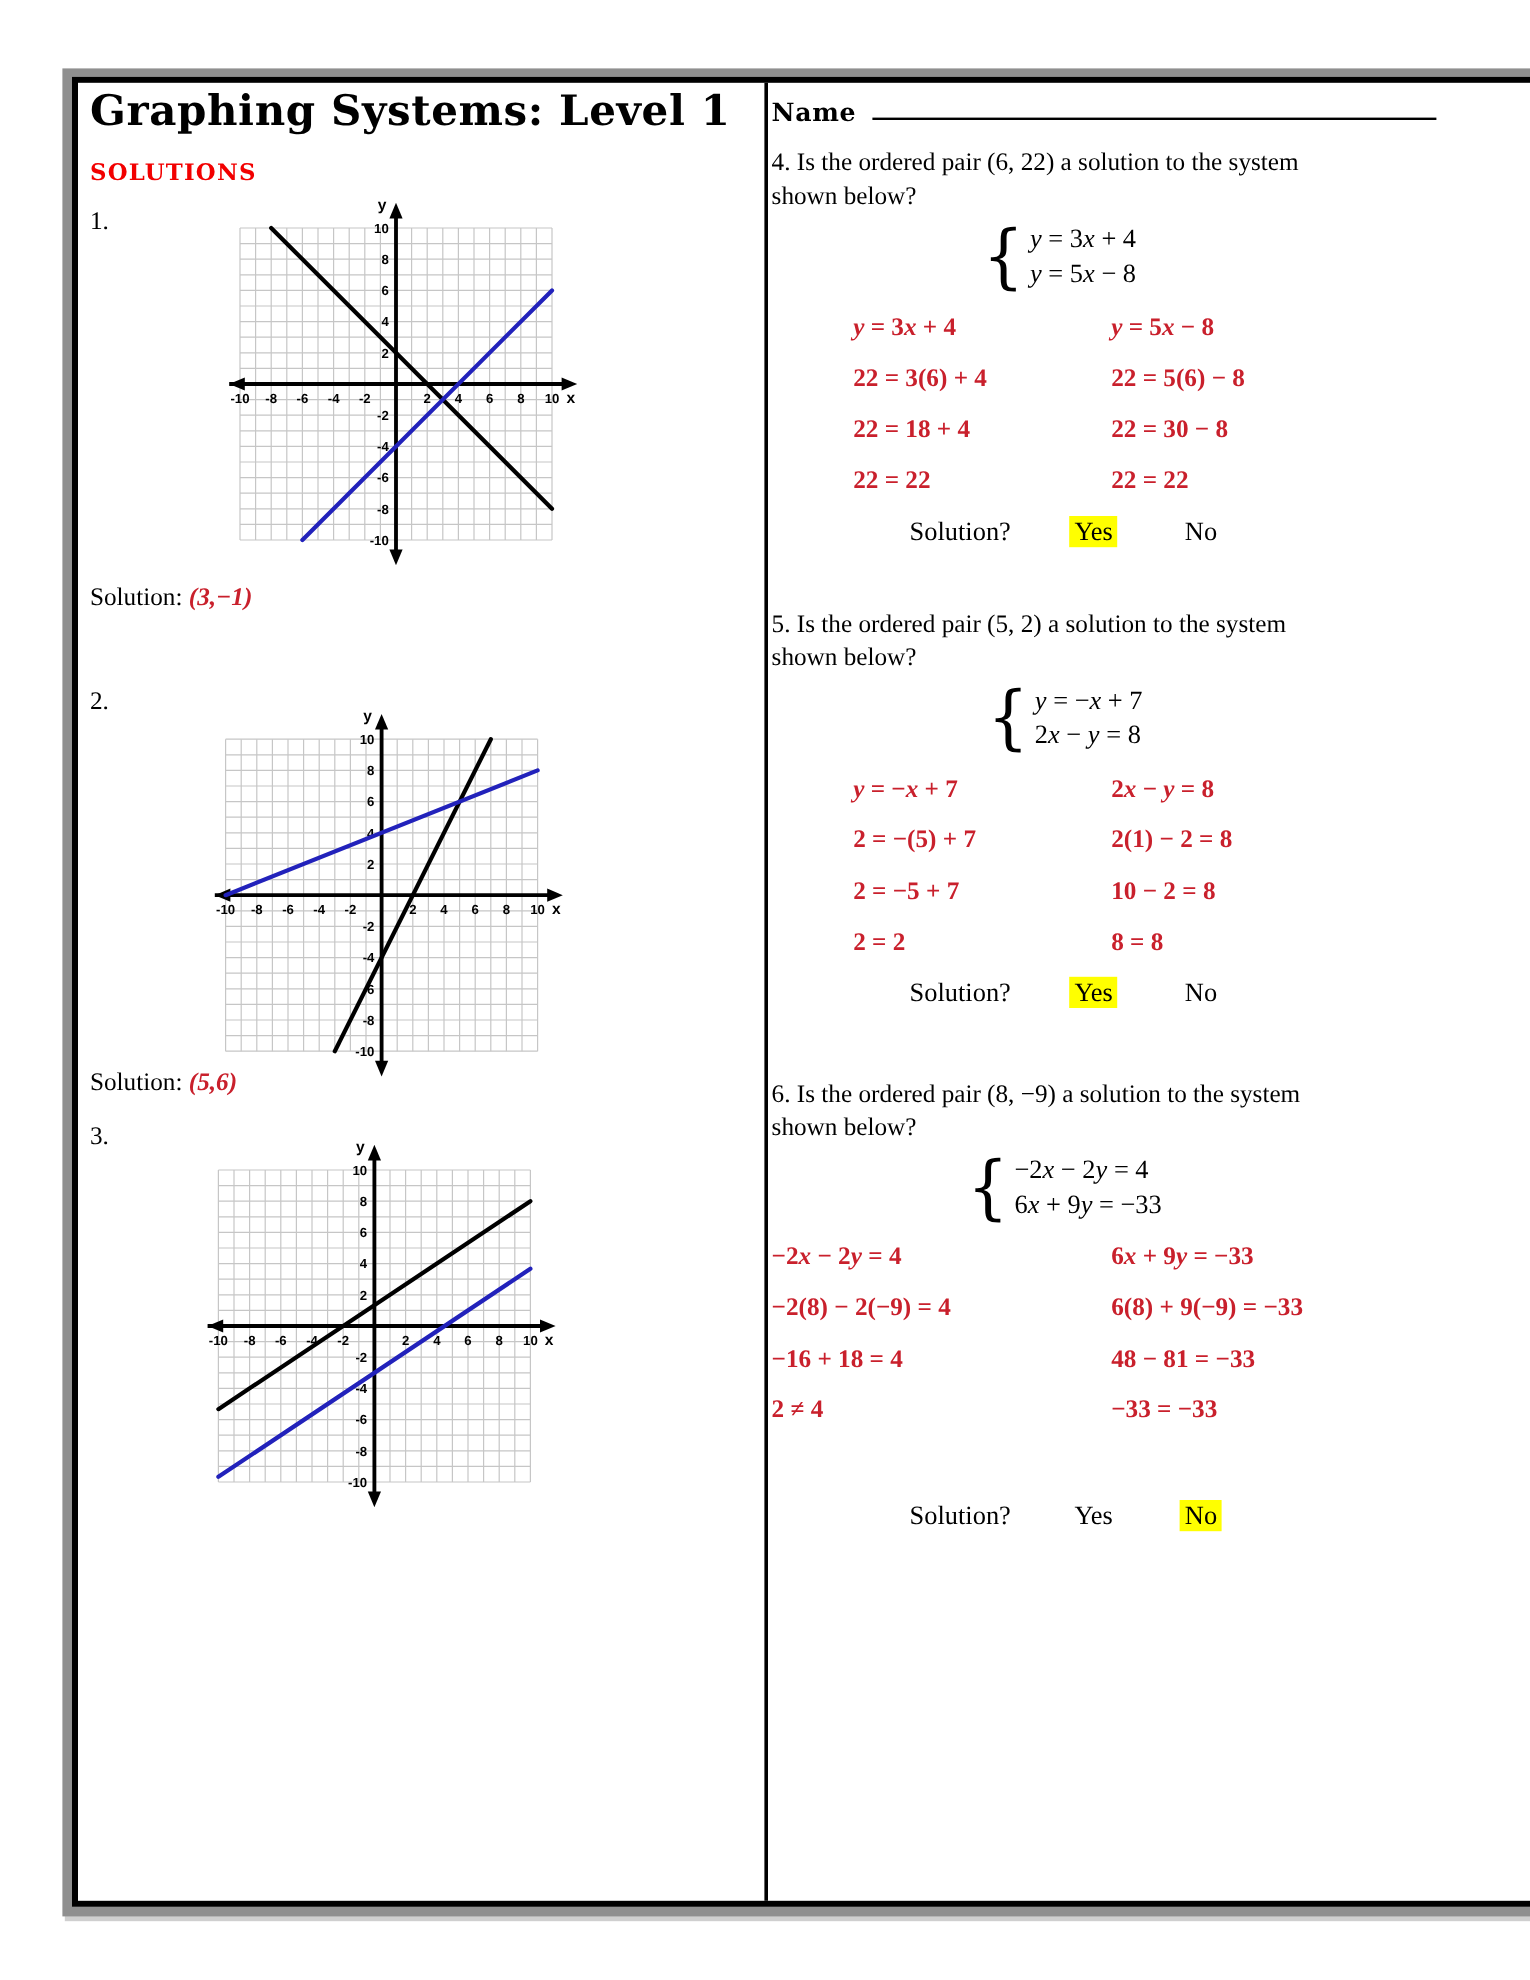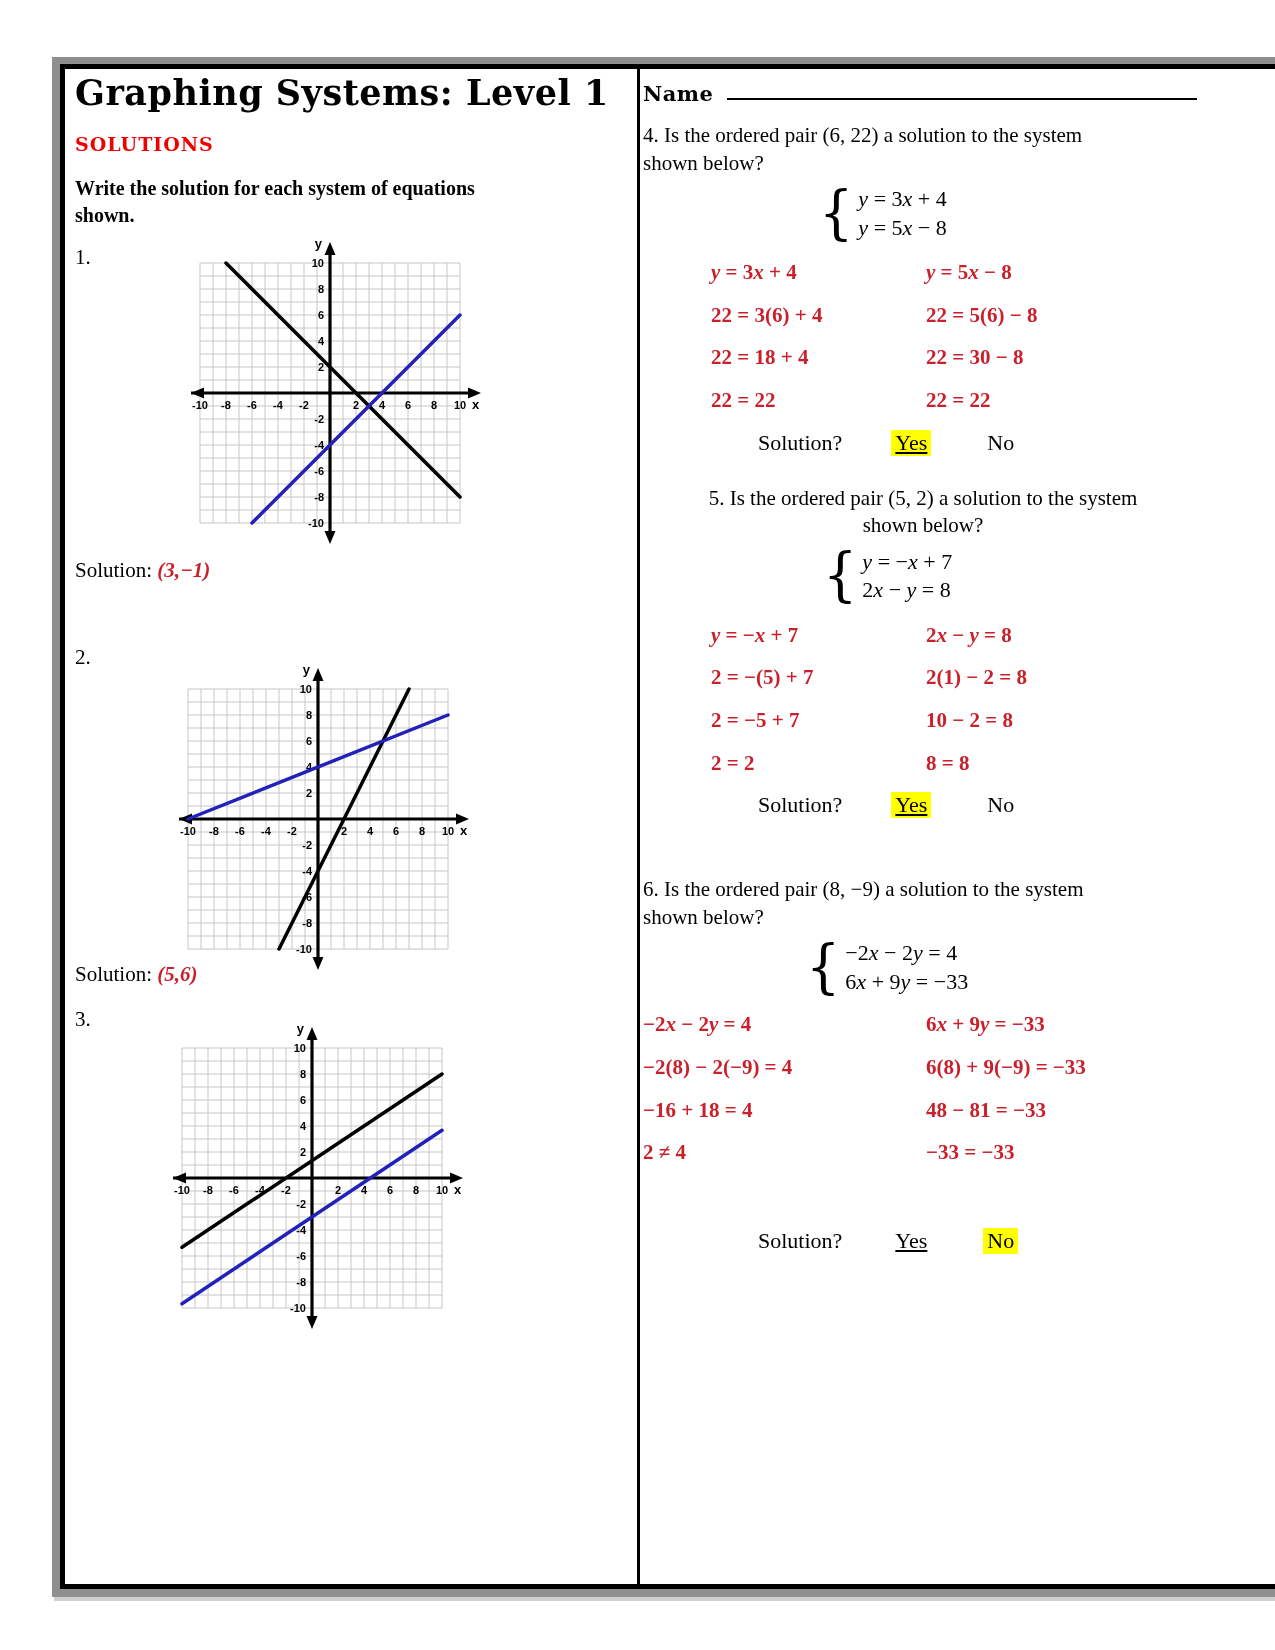--- a/index.html
+++ b/index.html
@@ -50,21 +50,21 @@
   #pnum-3{margin-top:20px;}
   .sol .val{color:#c9202c;font-weight:bold;font-style:italic;}
 
   .name-row{display:flex;align-items:flex-end;margin-top:6px;}
   .name-lbl{font-family:"DejaVu Serif", serif;font-weight:bold;font-size:21px;letter-spacing:.5px;}
   .name-line{flex:1;border-bottom:2px solid #000;margin:0 6px 6px 14px;height:1px;}
 
   .instr-r{font-weight:bold;font-size:20px;line-height:1.35;margin-top:12px;white-space:pre-line;}
   .question{font-size:21px;line-height:1.31;white-space:pre-line;}
   #q-4{margin-top:16px;}
-  #q-5{margin-top:29px;text-align:center;}
+  #q-5{margin-top:51px;}
   #q-6{margin-top:58px;}
 
   .system{display:flex;align-items:center;width:max-content;margin-top:8px;}
   .brace{
     font-family:"DejaVu Serif", serif;font-size:54px;font-weight:normal;
     line-height:1;transform:scaleY(1.08);margin-right:5px;
   }
   .sys-lines div{font-size:22px;line-height:1.3;}
   #sys-4{margin-left:176px;}
   #sys-5{margin-left:180px;}
@@ -77,38 +77,36 @@
   .work.wide{padding-left:0;grid-template-columns:283px auto;}
   #work-4{margin-top:18px;}
   #work-5{margin-top:18px;}
   #work-6{margin-top:16px;}
 
   .sol-line{display:flex;font-size:22px;align-items:baseline;}
   #sol-line-4{margin-top:16px;}
   #sol-line-5{margin-top:16px;}
   #sol-line-6{margin-top:62px;}
   .sol-line .sq{margin-left:115px;}
-  .sol-line .yes{margin-left:49px;padding:0 4px;text-decoration:underline;}
+  .sol-line .yes{margin-left:49px;padding:0 4px;}
   .sol-line .no{margin-left:52px;padding:0 4px;}
   .hl{background:#ffff00;}
 
   i{font-style:italic;}
 </style>
 </head>
 <body>
 
 <div class="page-shadow">
   <div class="page">
     <div class="divider"></div>
 
     <div class="col-left">
       <h1 class="title">Graphing Systems: Level 1</h1>
       <div class="subtitle">SOLUTIONS</div>
-      <div class="instr">Write the solution for each system of equations
-shown.</div>
 
       <div class="pnum" id="pnum-1">1.</div>
       <svg class="graph" id="graph-1" width="310" height="318" viewBox="0 0 310 318">
         <g class="grid">
             <line x1="25" y1="291" x2="25" y2="31"></line>
             <line x1="25" y1="291" x2="285" y2="291"></line>
             <line x1="38" y1="291" x2="38" y2="31"></line>
             <line x1="25" y1="278" x2="285" y2="278"></line>
             <line x1="51" y1="291" x2="51" y2="31"></line>
             <line x1="25" y1="265" x2="285" y2="265"></line>

